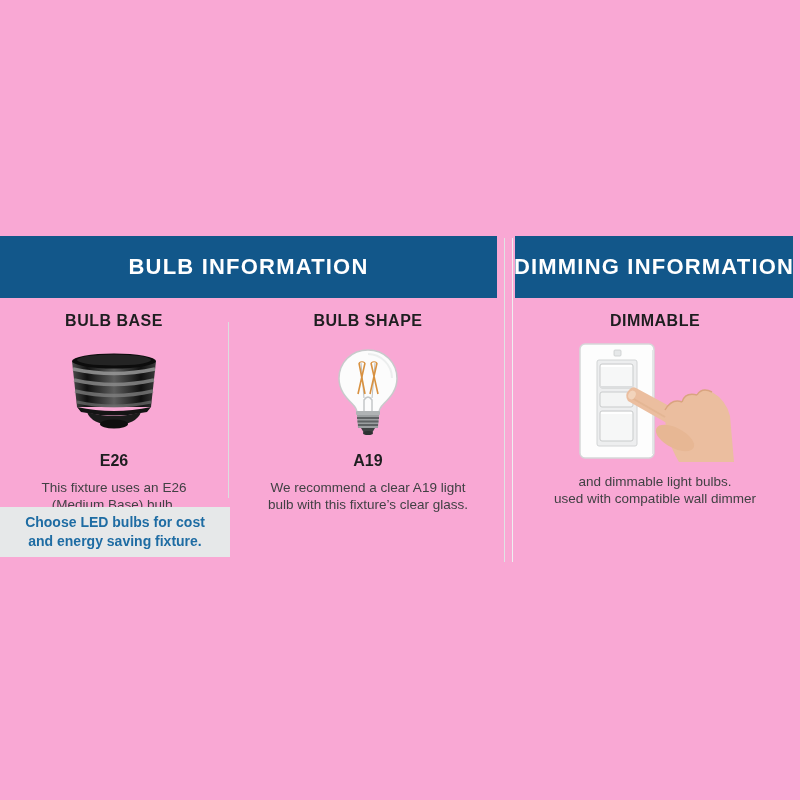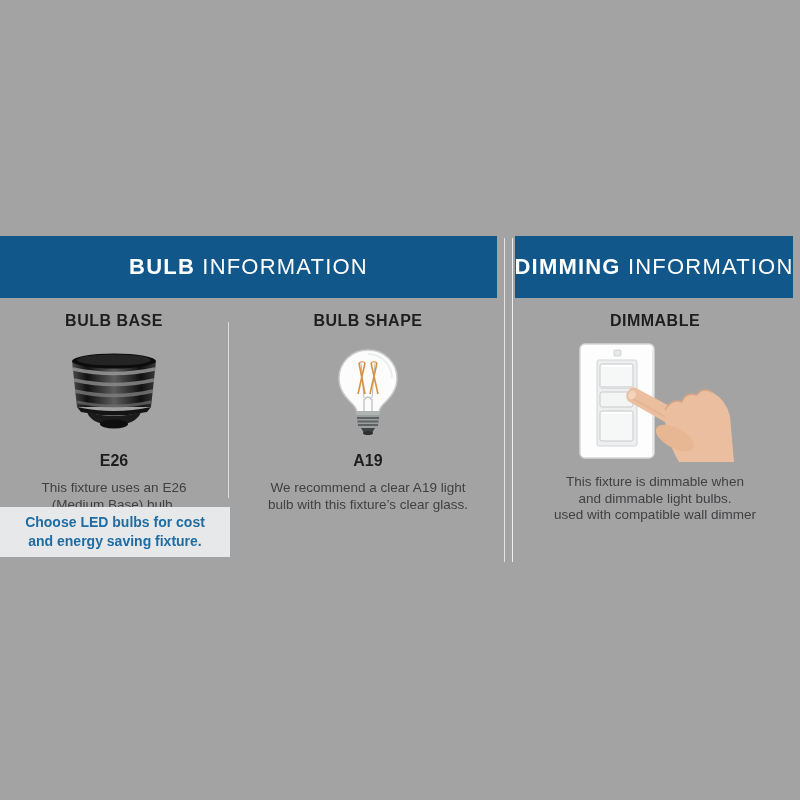--- a/index.html
+++ b/index.html
@@ -1,25 +1,25 @@
 <!DOCTYPE html>
 <html><head>
 <meta charset="utf-8">
 <style>
   * { margin:0; padding:0; box-sizing:border-box; }
   html,body { width:800px; height:800px; background:#ffffff;
     font-family:"Liberation Sans", sans-serif; overflow:hidden; }
-  .page { position:relative; width:800px; height:800px; background:#a3a3a3; }
+  .page { position:relative; width:800px; height:800px; background:#f9a8d4; }
 
   
   .bar { position:absolute; top:236px; height:62px; background:#12578A;
     color:#ffffff; display:flex; align-items:center; justify-content:center;
     font-size:22px; letter-spacing:1.2px; white-space:pre; }
   .bar .bold { font-weight:700; }
-  .bar .light { font-weight:400; }
+  .bar .light { font-weight:700; }
   .bar-left  { left:0;   width:497px; }
   .bar-right { left:515px; width:278px; }
 
   
   .vline { position:absolute; width:1px; }
   .vline-section-a { left:504px; top:238px; height:324px; background:#E0E3E4; }
   .vline-section-b { left:512px; top:238px; height:324px; background:#EDEFF0; }
   .vline-column    { left:228px; top:322px; height:176px; background:#DCDEDF; }
 
   
@@ -145,19 +145,18 @@
           <path d="M95,70 q7,-12 17,-8" stroke="#D9A47F" stroke-width="1.4" fill="none"></path>
           <path d="M112,62 q3,-10 15,-7" stroke="#D9A47F" stroke-width="1.4" fill="none"></path>
           <path d="M127,55 q5,-8 15,-3" stroke="#D9A47F" stroke-width="1.4" fill="none"></path>
           <path d="M62,58 L95,77" stroke="#DFAE8B" stroke-width="2" fill="none" opacity="0.55"></path>
           <ellipse cx="105" cy="98" rx="21" ry="10" fill="#E7B794" transform="rotate(28 105 98)"></ellipse>
           <ellipse cx="62" cy="55" rx="3.5" ry="4.5" fill="#F2D4BC" transform="rotate(28 62 55)"></ellipse>
         </g>
       </svg>
     </div>
     <div class="desc desc-dim">
-      <div>This fixture is dimmable when</div>
       <div>and dimmable light bulbs.</div>
       <div>used with compatible wall dimmer</div>
     </div>
   </div>
 
 </div>
 
 </body></html>

